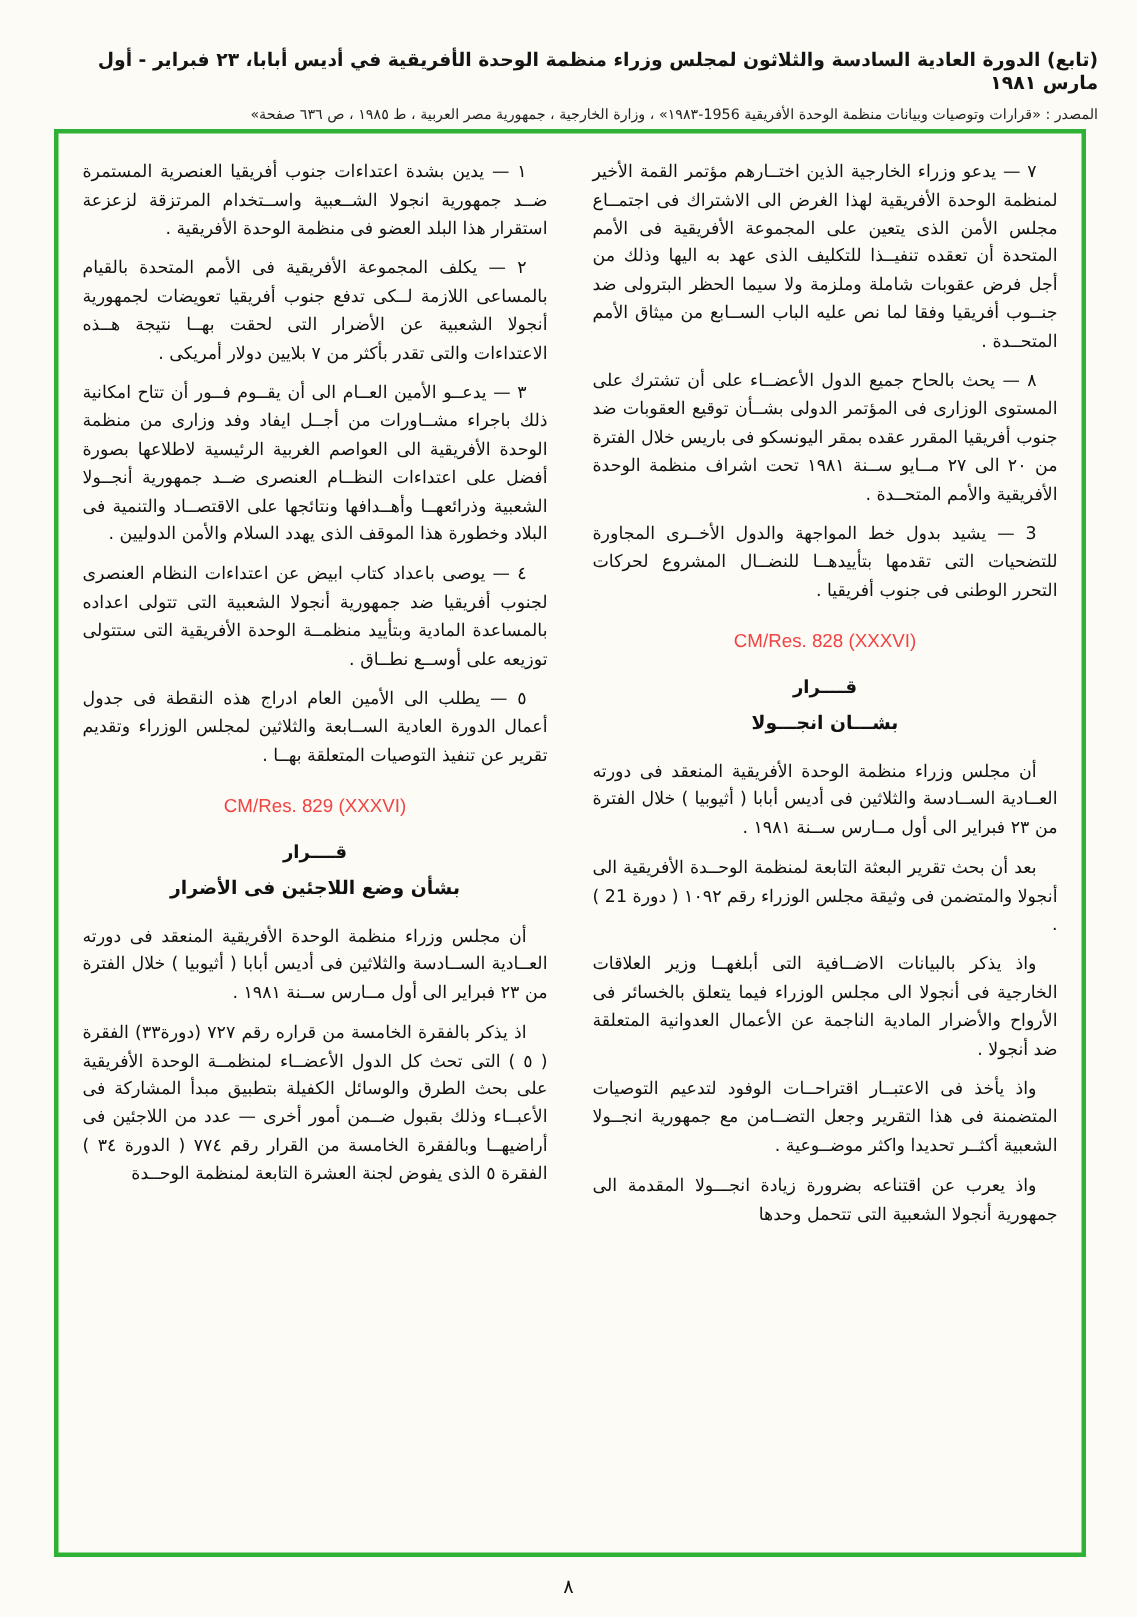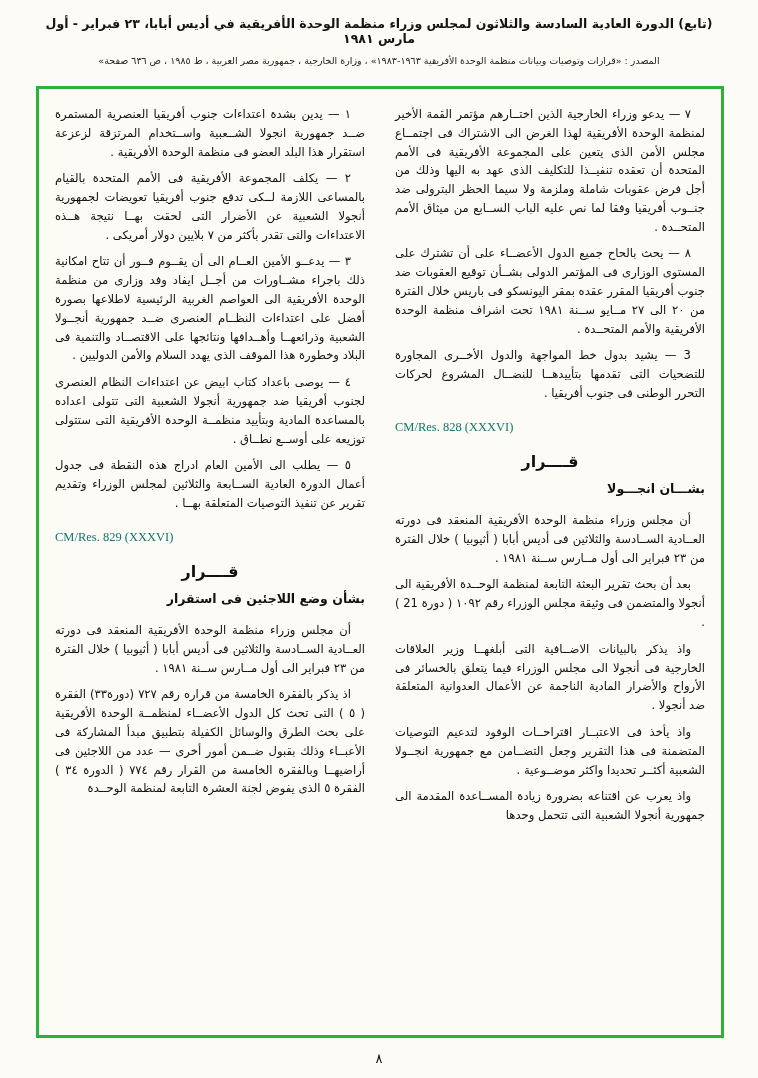--- a/index.html
+++ b/index.html
@@ -1,84 +1,84 @@
 <!DOCTYPE html>
 <html lang="ar" style="--border_green: #2eb135;"><head>
 <meta charset="utf-8">
 <style>
   html,body{margin:0;padding:0;}
   body{
     width:758px;height:1078px;position:relative;overflow:hidden;
     background:#fcfbf5;color:#141414;
     font-family:"DejaVu Sans",sans-serif;
   }
-  .header{position:absolute;top:16px;left:26px;right:26px;text-align:center;direction:rtl;}
+  .header{position:absolute;top:32px;left:26px;right:26px;text-align:right;direction:rtl;}
   .header-line1{font-size:12.5px;font-weight:bold;letter-spacing:.2px;}
   .header-line2{font-size:9.5px;margin-top:9px;color:#222;}
   .content-box{
     position:absolute;top:86px;left:36px;right:34px;height:952px;
     border:3px solid var(--border_green,#2eb135);
     box-sizing:border-box;padding:16px 16px 10px;
     background:transparent;
   }
   .columns{display:flex;direction:rtl;gap:30px;height:100%;overflow:hidden;}
   .column{
     flex:1;direction:rtl;text-align:justify;
     font-size:11.6px;line-height:1.62;color:#111;
   }
   .column p{margin:0 0 8px 0;text-indent:14px;}
   .res-ref{
-    direction:ltr;text-align:left;unicode-bidi:embed;
-    font-family:Liberation Serif, serif;font-size:12.5px;
-    margin:14px 0 12px 0;color:#0f766e;
+    direction:ltr;text-align:center;unicode-bidi:embed;
+    font-family:Liberation Sans, sans-serif;font-size:12.5px;
+    margin:14px 0 12px 0;color:#ef4444;
   }
-  .res-title{text-align:center;font-weight:bold;font-size:16px;margin:4px 0 4px;word-spacing:4px;}
-  .res-subtitle{text-align:right;font-weight:bold;font-size:12.5px;margin:0 0 12px;}
+  .res-title{text-align:center;font-weight:bold;font-size:12px;margin:4px 0 4px;word-spacing:4px;}
+  .res-subtitle{text-align:center;font-weight:bold;font-size:12.5px;margin:0 0 12px;}
   .page-number{
     position:absolute;bottom:12px;left:0;right:0;
     text-align:center;font-size:13px;color:#111;
   }
 </style>
 </head>
 <body>
 
 <div class="header">
   <div class="header-line1">(تابع) الدورة العادية السادسة والثلاثون لمجلس وزراء منظمة الوحدة الأفريقية في أديس أبابا، ٢٣ فبراير - أول مارس ١٩٨١</div>
-  <div class="header-line2">المصدر : «قرارات وتوصيات وبيانات منظمة الوحدة الأفريقية ١٩٦٣-١٩٨٣» ، وزارة الخارجية ، جمهورية مصر العربية ، ط ١٩٨٥ ، ص ٦٣٦ صفحة»</div>
+  <div class="header-line2">المصدر : «قرارات وتوصيات وبيانات منظمة الوحدة الأفريقية 1956-١٩٨٣» ، وزارة الخارجية ، جمهورية مصر العربية ، ط ١٩٨٥ ، ص ٦٣٦ صفحة»</div>
 </div>
 
 <div class="content-box">
   <div class="columns">
 
     <div class="column">
       <p>٧ — يدعو وزراء الخارجية الذين اختــارهم مؤتمر القمة الأخير لمنظمة الوحدة الأفريقية لهذا الغرض الى الاشتراك فى اجتمــاع مجلس الأمن الذى يتعين على المجموعة الأفريقية فى الأمم المتحدة أن تعقده تنفيــذا للتكليف الذى عهد به اليها وذلك من أجل فرض عقوبات شاملة وملزمة ولا سيما الحظر البترولى ضد جنــوب أفريقيا وفقا لما نص عليه الباب الســابع من ميثاق الأمم المتحــدة .</p>
       <p>٨ — يحث بالحاح جميع الدول الأعضــاء على أن تشترك على المستوى الوزارى فى المؤتمر الدولى بشــأن توقيع العقوبات ضد جنوب أفريقيا المقرر عقده بمقر اليونسكو فى باريس خلال الفترة من ٢٠ الى ٢٧ مــايو ســنة ١٩٨١ تحت اشراف منظمة الوحدة الأفريقية والأمم المتحــدة .</p>
       <p>3 — يشيد بدول خط المواجهة والدول الأخــرى المجاورة للتضحيات التى تقدمها بتأييدهــا للنضــال المشروع لحركات التحرر الوطنى فى جنوب أفريقيا .</p>
 
       <div class="res-ref">CM/Res. 828 (XXXVI)</div>
       <div class="res-title">قــــرار</div>
       <div class="res-subtitle">بشـــان انجـــولا</div>
 
       <p>أن مجلس وزراء منظمة الوحدة الأفريقية المنعقد فى دورته العــادية الســادسة والثلاثين فى أديس أبابا ( أثيوبيا ) خلال الفترة من ٢٣ فبراير الى أول مــارس ســنة ١٩٨١ .</p>
       <p>بعد أن بحث تقرير البعثة التابعة لمنظمة الوحــدة الأفريقية الى أنجولا والمتضمن فى وثيقة مجلس الوزراء رقم ١٠٩٢ ( دورة 21 ) .</p>
       <p>واذ يذكر بالبيانات الاضــافية التى أبلغهــا وزير العلاقات الخارجية فى أنجولا الى مجلس الوزراء فيما يتعلق بالخسائر فى الأرواح والأضرار المادية الناجمة عن الأعمال العدوانية المتعلقة ضد أنجولا .</p>
       <p>واذ يأخذ فى الاعتبــار اقتراحــات الوفود لتدعيم التوصيات المتضمنة فى هذا التقرير وجعل التضــامن مع جمهورية انجــولا الشعبية أكثــر تحديدا واكثر موضــوعية .</p>
-      <p>واذ يعرب عن اقتناعه بضرورة زيادة المســاعدة المقدمة الى جمهورية أنجولا الشعبية التى تتحمل وحدها</p>
+      <p>واذ يعرب عن اقتناعه بضرورة زيادة انجـــولا المقدمة الى جمهورية أنجولا الشعبية التى تتحمل وحدها</p>
     </div>
 
     <div class="column">
       <p>١ — يدين بشدة اعتداءات جنوب أفريقيا العنصرية المستمرة ضــد جمهورية انجولا الشــعبية واســتخدام المرتزقة لزعزعة استقرار هذا البلد العضو فى منظمة الوحدة الأفريقية .</p>
       <p>٢ — يكلف المجموعة الأفريقية فى الأمم المتحدة بالقيام بالمساعى اللازمة لــكى تدفع جنوب أفريقيا تعويضات لجمهورية أنجولا الشعبية عن الأضرار التى لحقت بهــا نتيجة هــذه الاعتداءات والتى تقدر بأكثر من ٧ بلايين دولار أمريكى .</p>
       <p>٣ — يدعــو الأمين العــام الى أن يقــوم فــور أن تتاح امكانية ذلك باجراء مشــاورات من أجــل ايفاد وفد وزارى من منظمة الوحدة الأفريقية الى العواصم الغربية الرئيسية لاطلاعها بصورة أفضل على اعتداءات النظــام العنصرى ضــد جمهورية أنجــولا الشعبية وذرائعهــا وأهــدافها ونتائجها على الاقتصــاد والتنمية فى البلاد وخطورة هذا الموقف الذى يهدد السلام والأمن الدوليين .</p>
       <p>٤ — يوصى باعداد كتاب ابيض عن اعتداءات النظام العنصرى لجنوب أفريقيا ضد جمهورية أنجولا الشعبية التى تتولى اعداده بالمساعدة المادية وبتأييد منظمــة الوحدة الأفريقية التى ستتولى توزيعه على أوســع نطــاق .</p>
       <p>٥ — يطلب الى الأمين العام ادراج هذه النقطة فى جدول أعمال الدورة العادية الســابعة والثلاثين لمجلس الوزراء وتقديم تقرير عن تنفيذ التوصيات المتعلقة بهــا .</p>
 
       <div class="res-ref">CM/Res. 829 (XXXVI)</div>
       <div class="res-title">قــــرار</div>
-      <div class="res-subtitle">بشأن وضع اللاجئين فى استقرار</div>
+      <div class="res-subtitle">بشأن وضع اللاجئين فى الأضرار</div>
 
       <p>أن مجلس وزراء منظمة الوحدة الأفريقية المنعقد فى دورته العــادية الســادسة والثلاثين فى أديس أبابا ( أثيوبيا ) خلال الفترة من ٢٣ فبراير الى أول مــارس ســنة ١٩٨١ .</p>
       <p>اذ يذكر بالفقرة الخامسة من قراره رقم ٧٢٧ (دورة٣٣) الفقرة ( ٥ ) التى تحث كل الدول الأعضــاء لمنظمــة الوحدة الأفريقية على بحث الطرق والوسائل الكفيلة بتطبيق مبدأ المشاركة فى الأعبــاء وذلك بقبول ضــمن أمور أخرى — عدد من اللاجئين فى أراضيهــا وبالفقرة الخامسة من القرار رقم ٧٧٤ ( الدورة ٣٤ ) الفقرة ٥ الذى يفوض لجنة العشرة التابعة لمنظمة الوحــدة</p>
     </div>
 
   </div>
 </div>
 
 <div class="page-number">٨</div>
 

